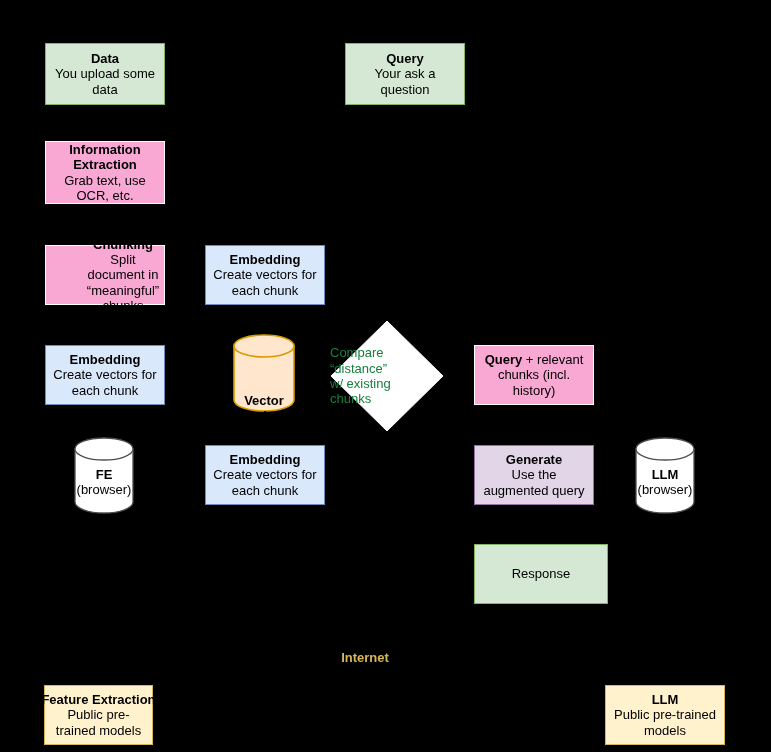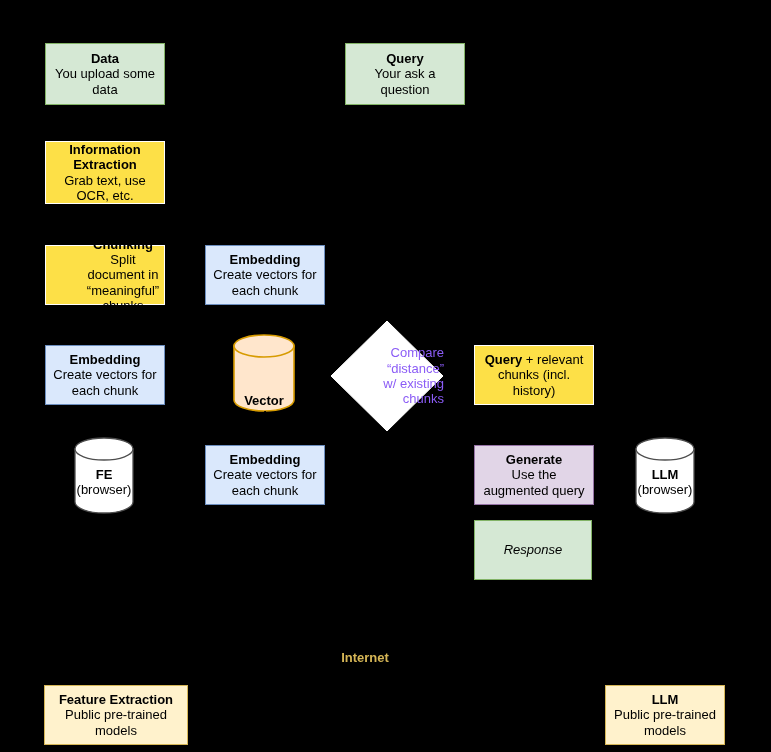--- a/index.html
+++ b/index.html
@@ -44,41 +44,41 @@
   .node .mix {
     font-weight: normal;
   }
   .node .mix b { font-weight: bold; }
 
   
   .rect { border: 1px solid #000; }
   .rect.green   { background: #d5e8d4; border-color: #82b366; }
   .rect.blue    { background: #dae8fc; border-color: #6c8ebf; }
   .rect.purple  { background: #e1d5e7; border-color: #9673a6; }
-  .rect.white   { background: #fde047; border-color: #ffffff; }
+  .rect.white   { background: #f9a8d4; border-color: #ffffff; }
   .rect.yellow  { background: #fff2cc; border-color: #d6b656; }
 
   
   .diamond-wrap {
     position: absolute;
   }
   .diamond-wrap svg { display: block; }
   .diamond-label {
     position: absolute;
     left: 0; top: 0;
     width: 100%;
     height: 100%;
     display: flex;
     flex-direction: column;
-    align-items: flex-end;
+    align-items: flex-start;
     justify-content: center;
     text-align: center;
     font-size: 13px;
     line-height: 1.18;
-    color: #8b5cf6;
+    color: #15803d;
   }
 
   
   .cyl-wrap { position: absolute; }
   .cyl-wrap svg { display: block; position: absolute; left:0; top:0; }
   .cyl-label {
     position: absolute;
     left: 0;
     width: 100%;
     text-align: center;
@@ -185,27 +185,27 @@
     <svg width="60" height="77" viewBox="0 0 60 77">
       <path d="M1,12 L1,65 A29,11 0 0 0 59,65 L59,12 Z" fill="#ffffff" stroke="#4d4d4d" stroke-width="1.3"></path>
       <ellipse cx="30" cy="12" rx="29" ry="11" fill="#ffffff" stroke="#4d4d4d" stroke-width="1.3"></ellipse>
     </svg>
     <div class="cyl-label" style="top:30px;">
       <div class="ttl">LLM</div>
       <div class="sub">(browser)</div>
     </div>
   </div>
 
-  <div class="node rect green" style="left:474px; top:520px; width:118px; height:60px;font-style:italic;">
+  <div class="node rect green" style="left:474px; top:544px; width:134px; height:60px;">
     <div class="sub">Response</div>
   </div>
 
   <div class="freetext" style="left:305px; top:650px; width:120px; color:#d6b656;">Internet</div>
 
-  <div class="node rect yellow" style="left:44px; top:685px; width:144px; height:60px;">
+  <div class="node rect yellow" style="left:44px; top:685px; width:109px; height:60px;">
     <div class="ttl">Feature Extraction</div>
     <div class="sub">Public pre-trained models</div>
   </div>
 
   <div class="node rect yellow" style="left:605px; top:685px; width:120px; height:60px;">
     <div class="ttl">LLM</div>
     <div class="sub">Public pre-trained models</div>
   </div>
 
 </div>

